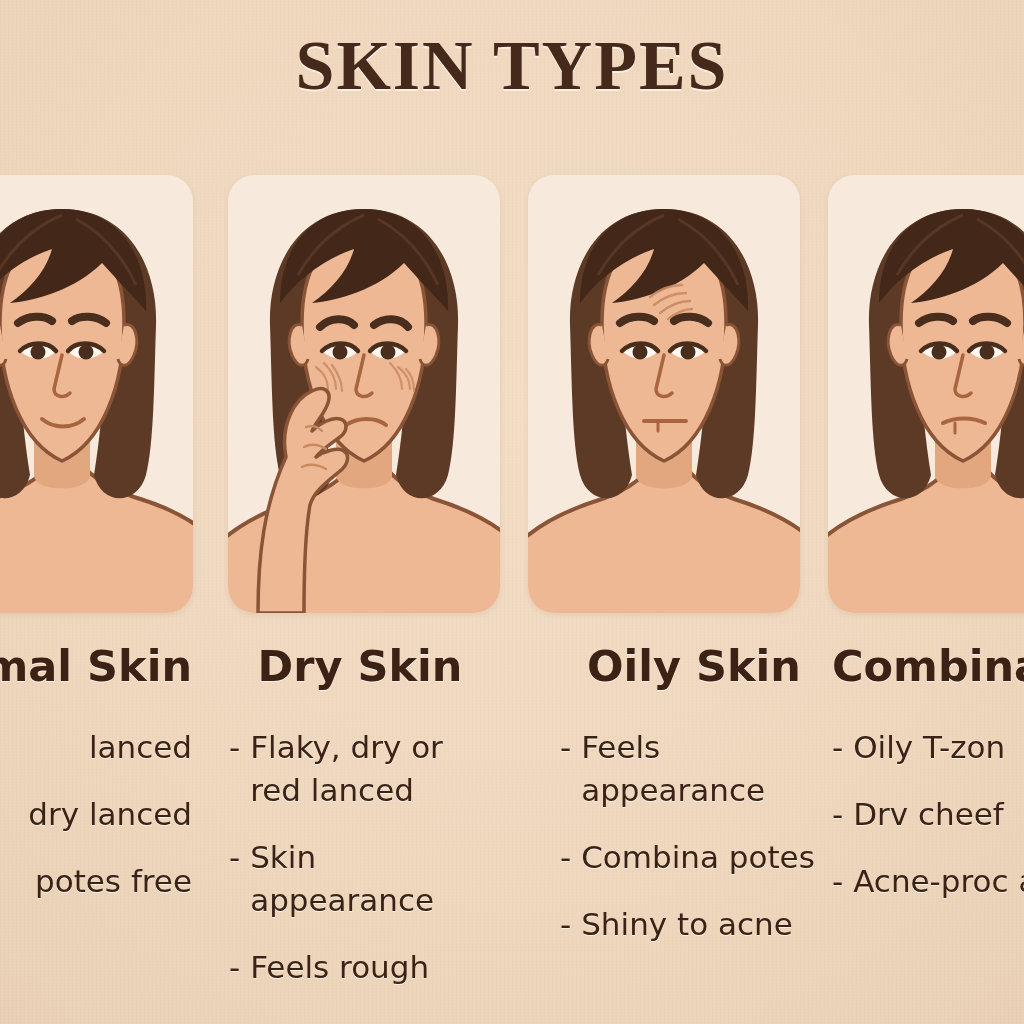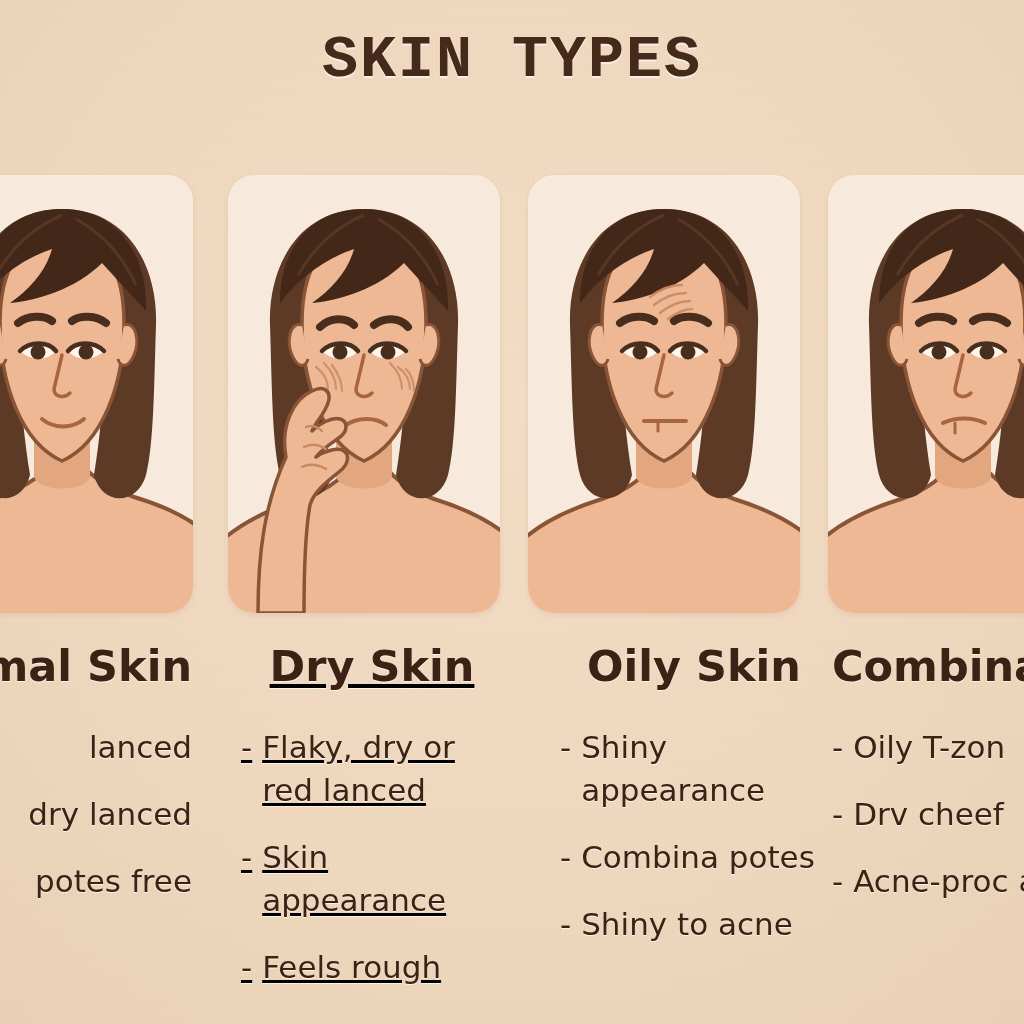--- a/index.html
+++ b/index.html
@@ -19,23 +19,23 @@
   #grain{
     position:absolute;inset:0;pointer-events:none;opacity:.25;
     background-image:
       repeating-linear-gradient(0deg, rgba(255,255,255,.10) 0 1px, rgba(0,0,0,0) 1px 3px),
       repeating-linear-gradient(90deg, rgba(120,80,50,.05) 0 1px, rgba(0,0,0,0) 1px 4px);
   }
 
   
   #title{
     position:absolute;top:26px;left:0;width:1024px;text-align:center;
-    font-family:Liberation Mono, monospace;
+    font-family:Liberation Serif, serif;
     font-weight:700;
-    font-size:60px;
+    font-size:70px;
     letter-spacing:2px;
     color:#45291A;
     text-shadow:0 2px 0 rgba(255,250,242,.65);
     white-space:nowrap;
   }
 
   
   #cards{
     position:absolute;top:175px;left:0;width:1024px;height:440px;
   }
@@ -55,21 +55,21 @@
   .figure{position:absolute;left:0;top:0;width:100%;height:100%;}
   .fig-inner{position:absolute;left:50%;top:0;width:272px;height:438px;transform:translateX(-50%);}
   .card.c1 .fig-inner{left:calc(50% + 18px);}
   .card.c4 .fig-inner{left:calc(50% - 14px);}
 
   
   .col{
     position:absolute;top:640px;
   }
   .col.k1{ left:-110px; width:310px; }
-  .col.k2{ left:241px;  width:262px;text-decoration:underline; }
+  .col.k2{ left:229px;  width:262px; }
   .col.k3{ left:532px;  width:268px;margin-left:28px; }
   .col.k4{ left:832px;  width:290px; }
 
   .heading{
     font-family:"DejaVu Sans", sans-serif;
     font-weight:700;
     font-size:43px;
     line-height:52px;
     color:#3C2214;
     text-align:center;
@@ -328,21 +328,21 @@
         <span class="btxt">Feels rough</span>
       </li>
     </ul>
   </div>
 
   <div class="col k3">
     <div class="heading">Oily Skin</div>
     <ul class="bullets">
       <li class="bullet">
         <span class="dash">-</span>
-        <span class="btxt">Shiny appearance</span>
+        <span class="btxt">Feels appearance</span>
       </li>
       <li class="bullet">
         <span class="dash">-</span>
         <span class="btxt">Combina potes</span>
       </li>
       <li class="bullet">
         <span class="dash">-</span>
         <span class="btxt">Shiny to acne</span>
       </li>
     </ul>

